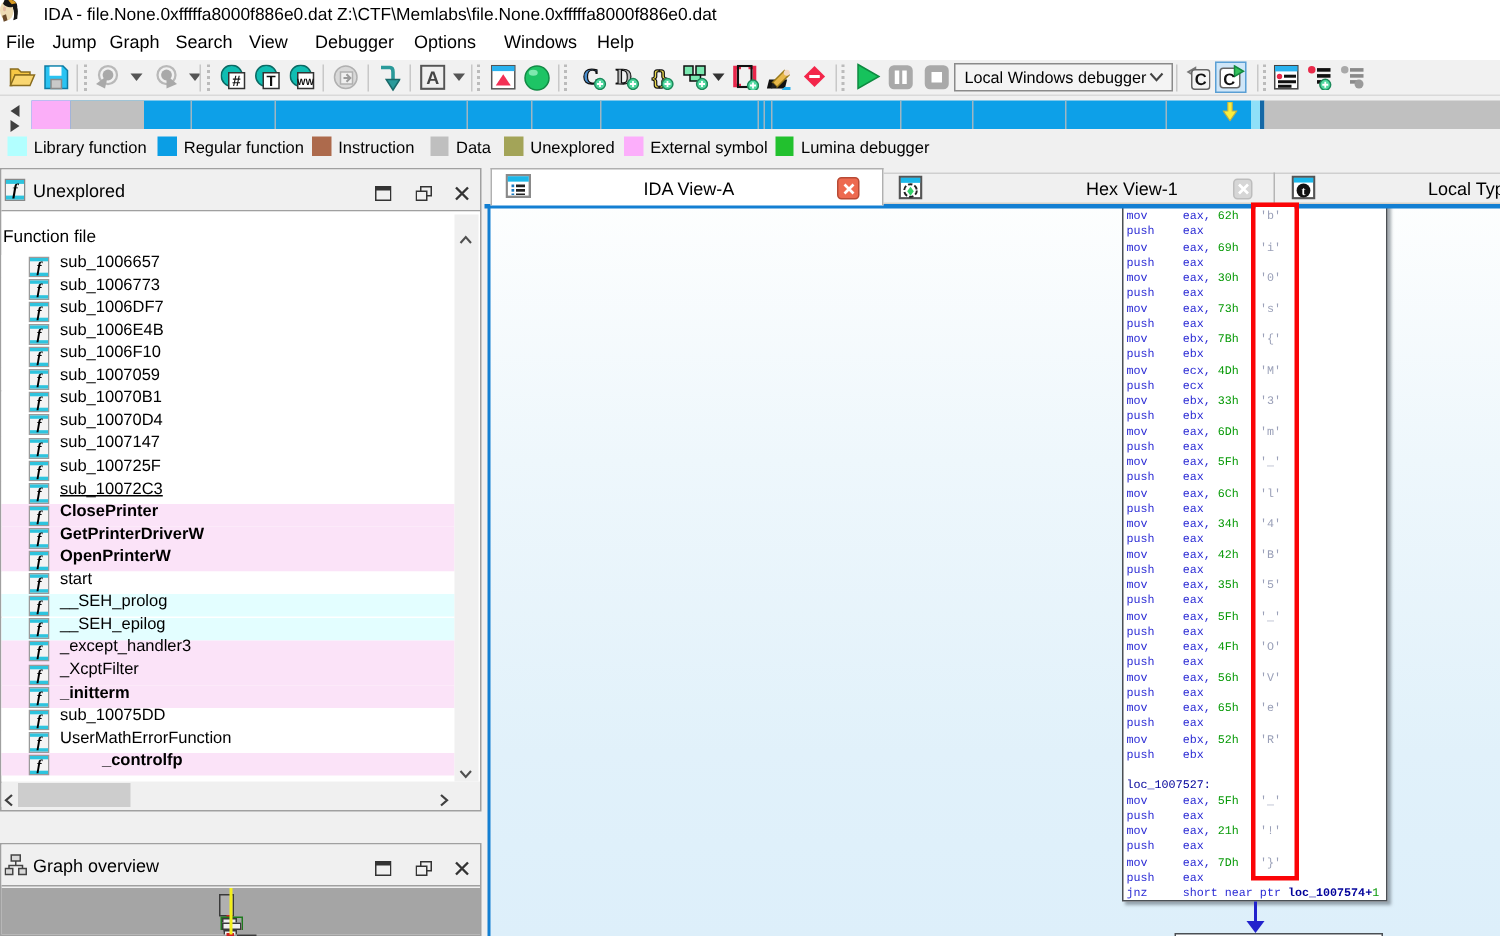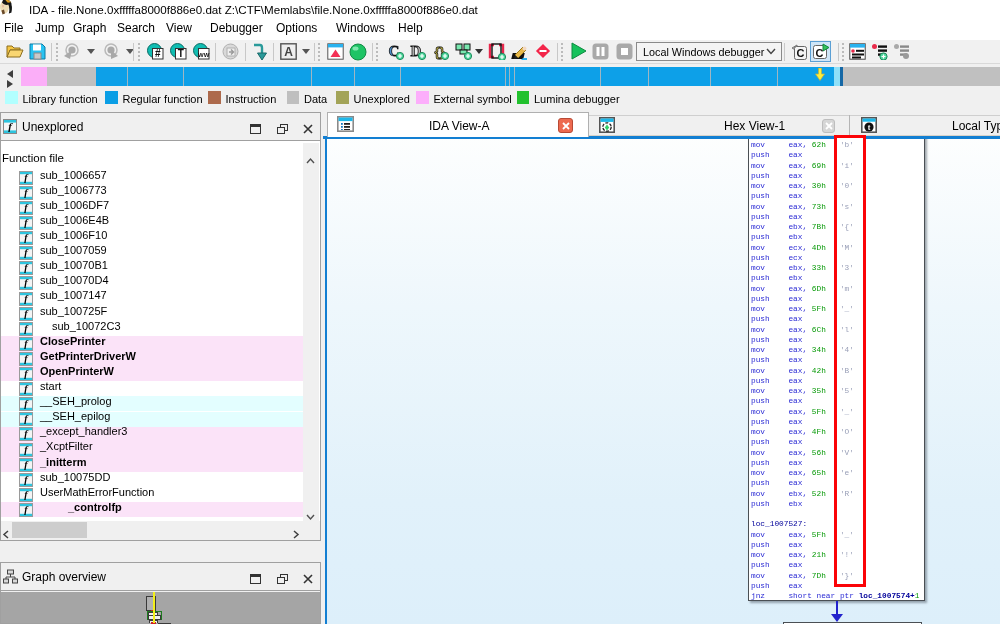--- a/index.html
+++ b/index.html
@@ -360,21 +360,21 @@
    <text x="7" y="10.2" font-size="10" font-family="Liberation Serif" font-style="italic" font-weight="bold" text-anchor="middle" fill="#000">f</text>
     </svg>
     <div class="abs" style="left:40px;top:304.5px;font-size:11px;">sub_100725F</div>
     <div class="abs" style="left:1px;top:320.9px;width:302px;height:15.1px;background:#ffffff;"></div>
     <svg class="abs" style="left:19px;top:321.7px" width="14" height="14" viewBox="0 0 14 14">
    <rect x="0.5" y="0.5" width="13" height="13" fill="#f4f4f4" stroke="#9a9a9a"></rect>
    <rect x="1" y="1" width="12" height="2.2" fill="#2ec4de"></rect>
    <rect x="1" y="10.8" width="12" height="2.2" fill="#2ec4de"></rect>
    <text x="7" y="10.2" font-size="10" font-family="Liberation Serif" font-style="italic" font-weight="bold" text-anchor="middle" fill="#000">f</text>
     </svg>
-    <div class="abs" style="left:52px;top:319.59999999999997px;font-size:11px;">sub_10072C3</div>
+    <div class="abs" style="left:40px;top:319.59999999999997px;font-size:11px;text-decoration:underline;">sub_10072C3</div>
     <div class="abs" style="left:1px;top:336px;width:302px;height:15.1px;background:#fbe3f8;"></div>
     <svg class="abs" style="left:19px;top:336.8px" width="14" height="14" viewBox="0 0 14 14">
    <rect x="0.5" y="0.5" width="13" height="13" fill="#f4f4f4" stroke="#9a9a9a"></rect>
    <rect x="1" y="1" width="12" height="2.2" fill="#2ec4de"></rect>
    <rect x="1" y="10.8" width="12" height="2.2" fill="#2ec4de"></rect>
    <text x="7" y="10.2" font-size="10" font-family="Liberation Serif" font-style="italic" font-weight="bold" text-anchor="middle" fill="#000">f</text>
     </svg>
     <div class="abs" style="left:40px;top:334.7px;font-size:11px;font-weight:bold;">ClosePrinter</div>
     <div class="abs" style="left:1px;top:351.1px;width:302px;height:15.1px;background:#fbe3f8;"></div>
     <svg class="abs" style="left:19px;top:351.90000000000003px" width="14" height="14" viewBox="0 0 14 14">

